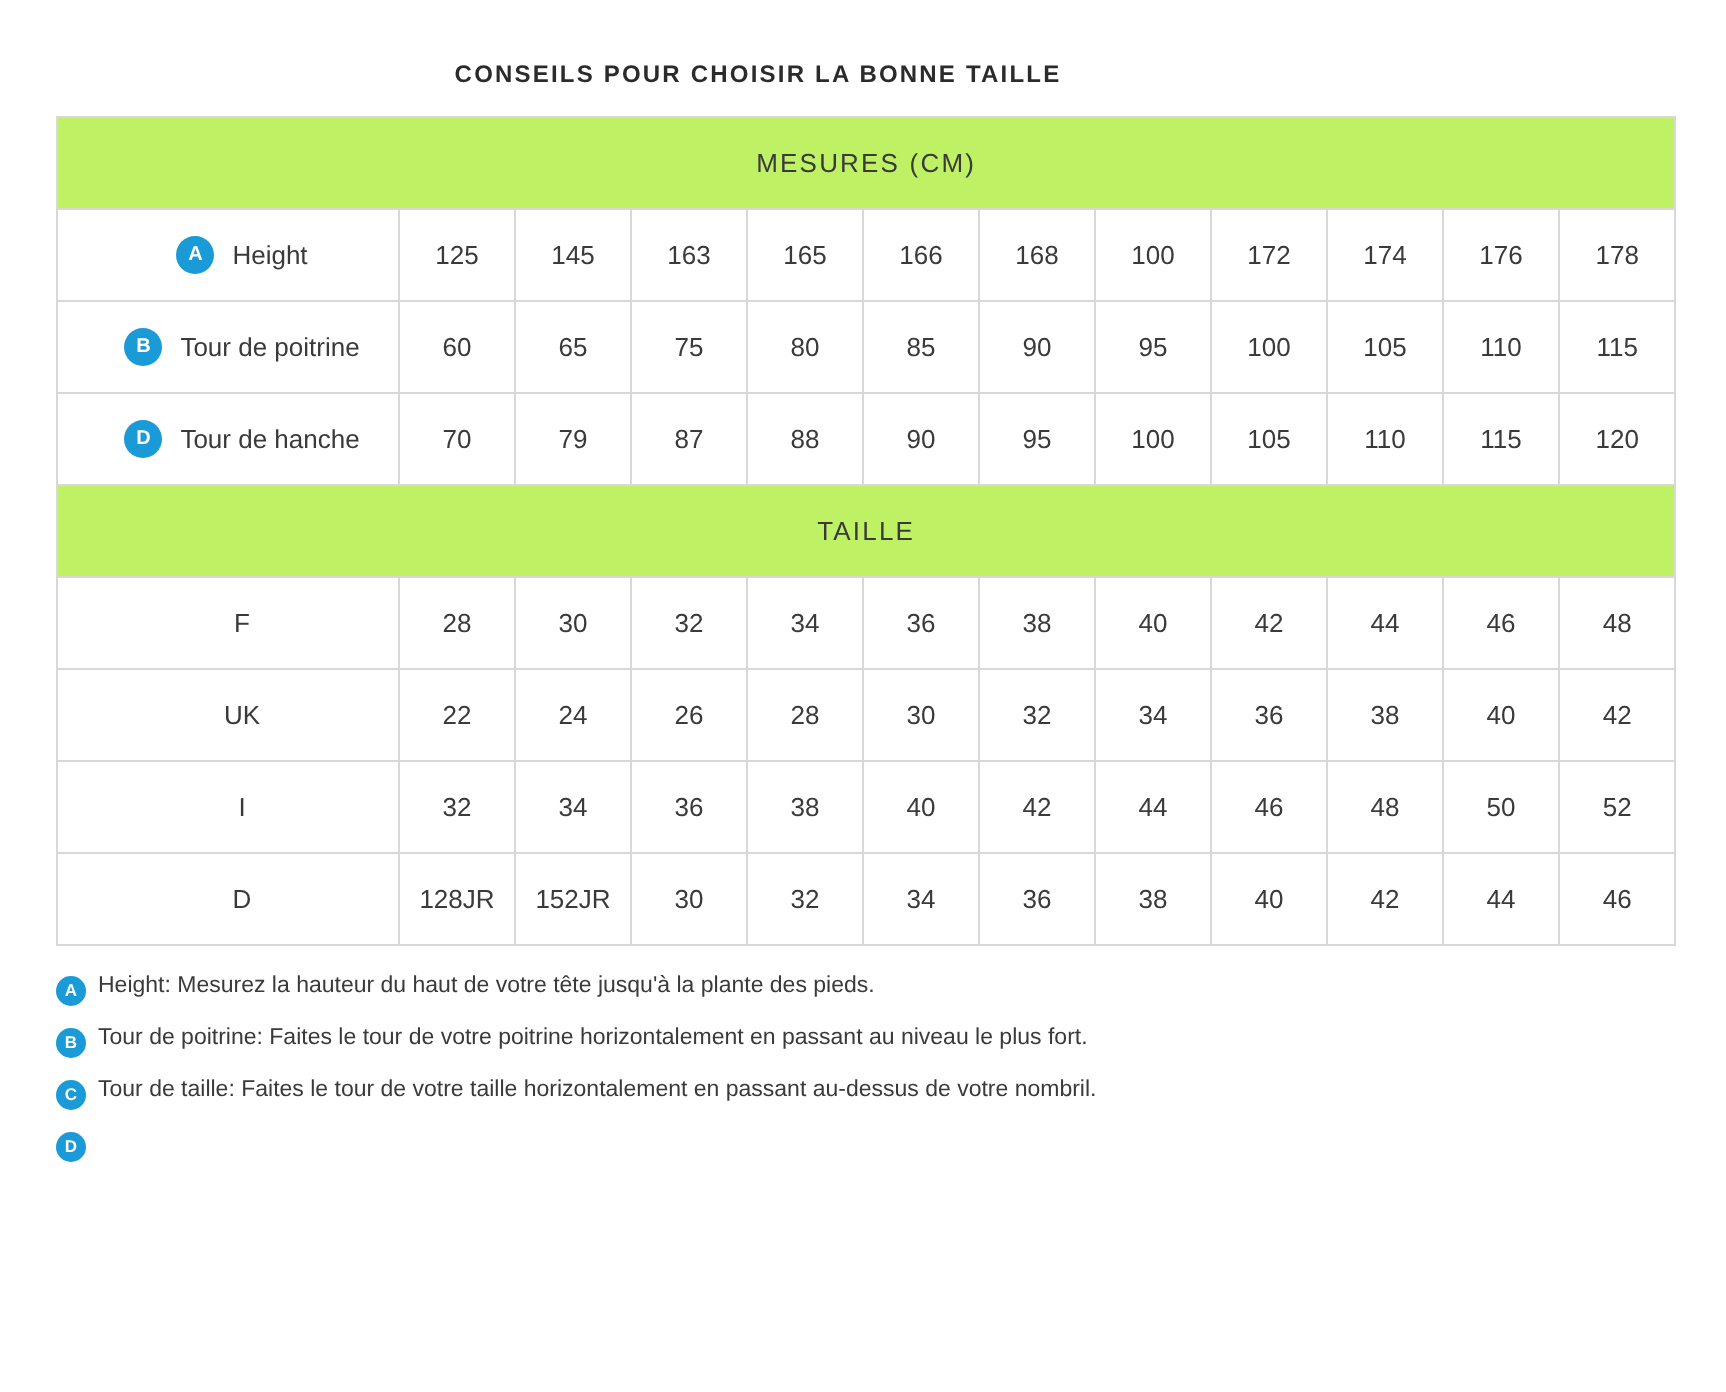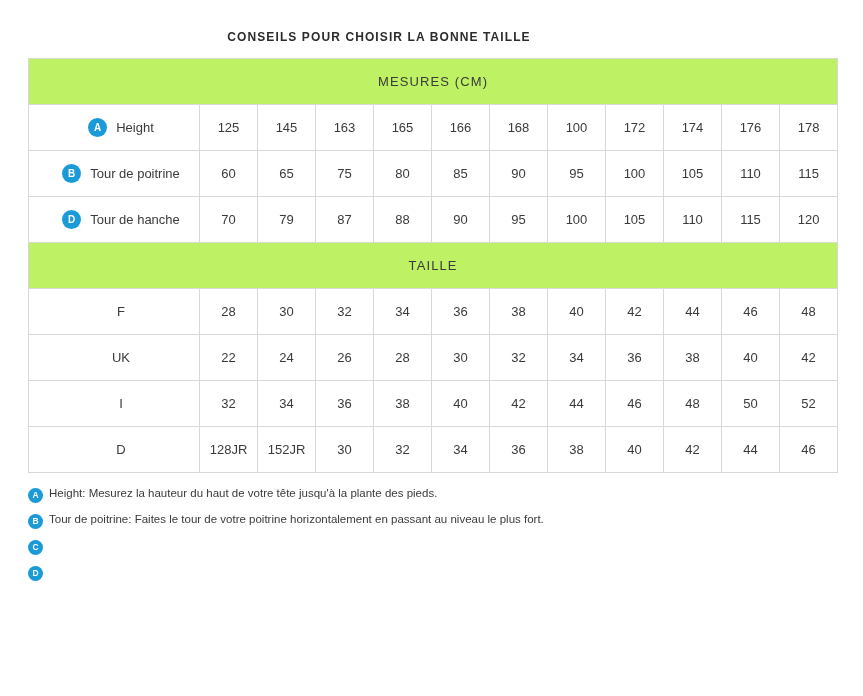--- a/index.html
+++ b/index.html
@@ -264,19 +264,20 @@
     <div class="note">
       <span class="badge-sm">A</span>
       <span class="note-text">Height: Mesurez la hauteur du haut de votre tête jusqu'à la plante des pieds.</span>
     </div>
     <div class="note">
       <span class="badge-sm">B</span>
       <span class="note-text">Tour de poitrine: Faites le tour de votre poitrine horizontalement en passant au niveau le plus fort.</span>
     </div>
     <div class="note">
       <span class="badge-sm">C</span>
+      <span class="note-text">Tour de taille: Faites le tour de votre taille horizontalement en passant au-dessus de votre nombril.</span>
     </div>
     <div class="note">
       <span class="badge-sm">D</span>
     </div>
   </div>
 
 </div>
 
 </body></html>

